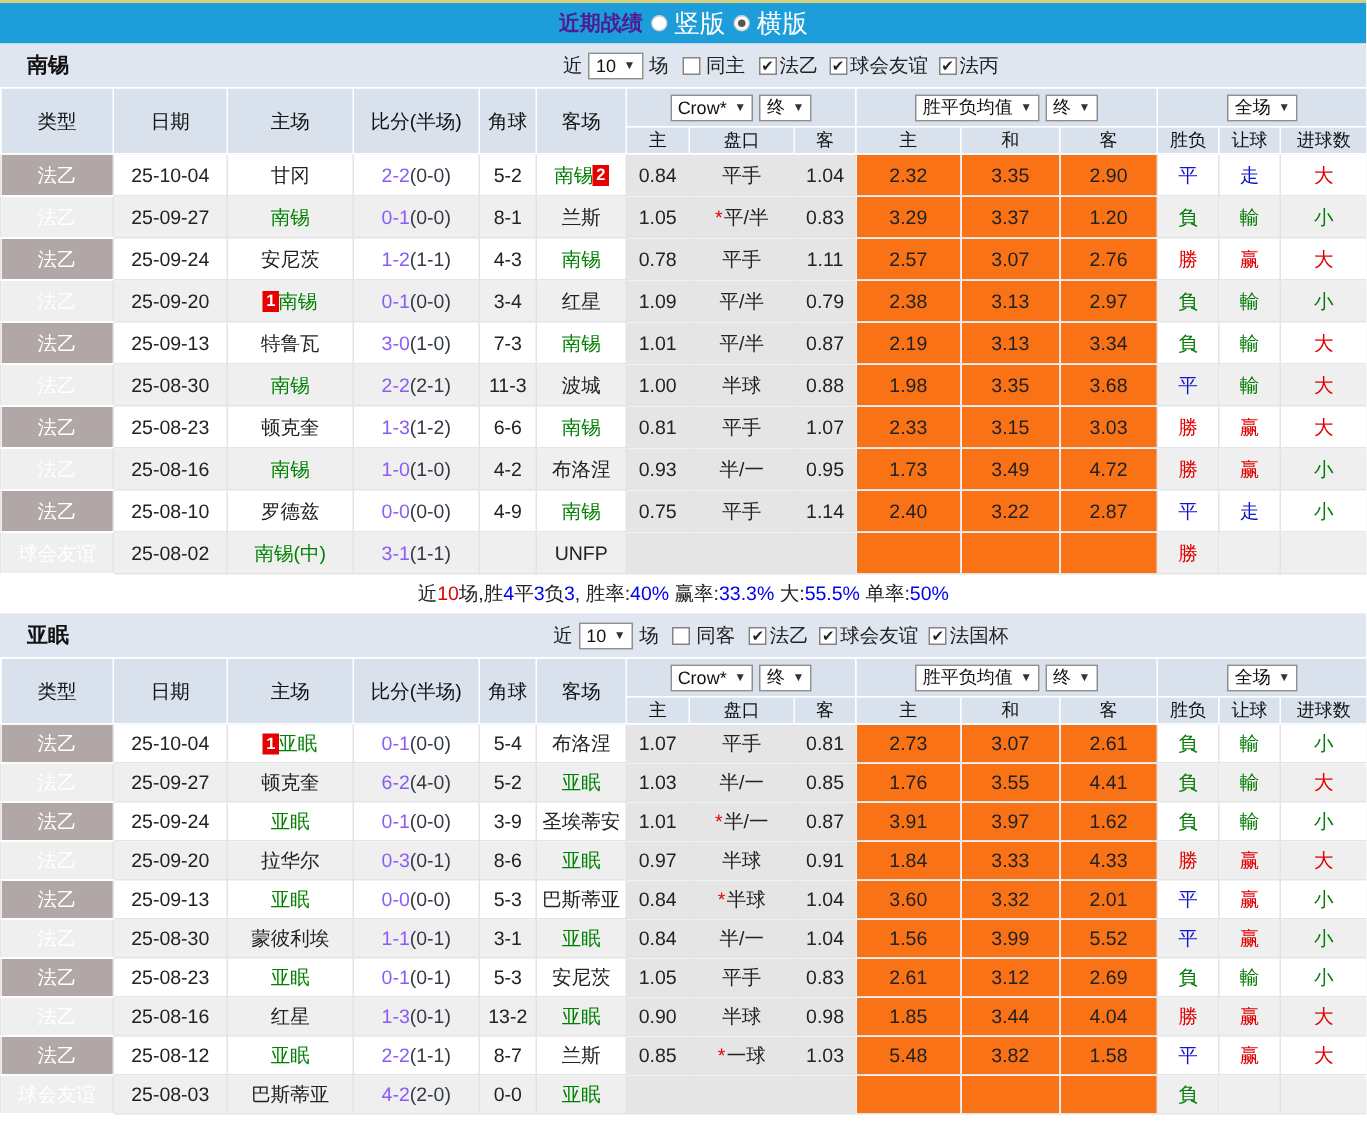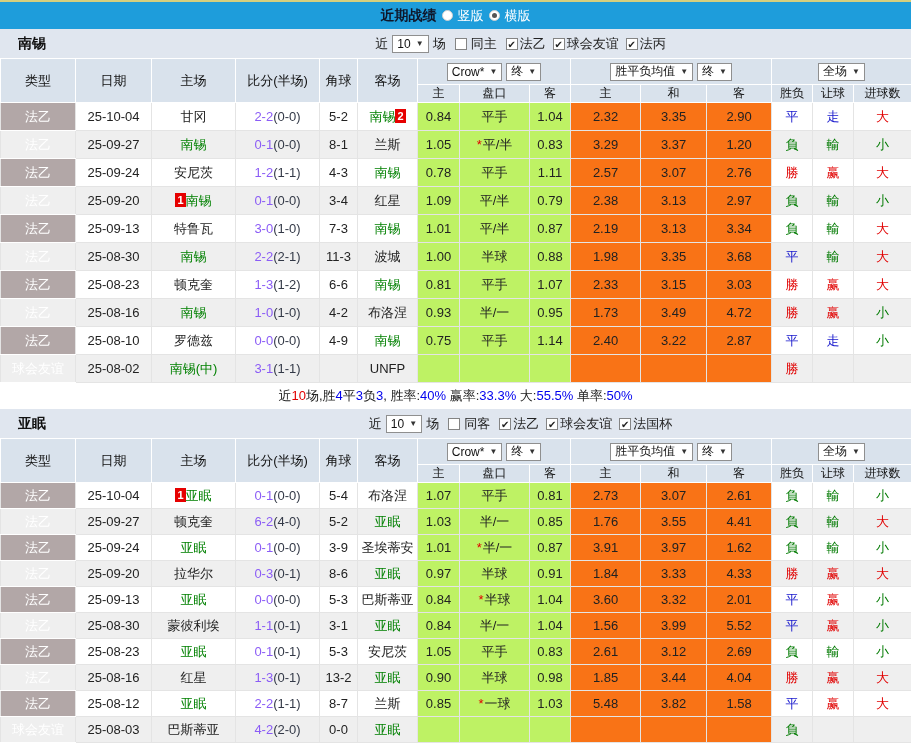--- a/index.html
+++ b/index.html
@@ -1,22 +1,22 @@
 <!DOCTYPE html>
 <html><head>
 <meta charset="utf-8">
 <style>
   * { box-sizing: border-box; }
   body { margin: 0; font-family: "Liberation Sans", "DejaVu Sans", sans-serif; background: #fff; }
   .page { width: 911px; height: 752px; overflow: hidden; background: #fff; border-top: 2px solid #D6CF7E; }
 
   
   .topbar { height: 27px; background: #1E9DDB; display: flex; align-items: center; justify-content: center; gap: 5px; }
-  .topbar .title { color: #0f172a; font-weight: bold; font-size: 14px; }
-  .topbar .rlabel { color: #fff; font-size: 13px; }
+  .topbar .title { color: #4c1d95; font-weight: bold; font-size: 14px; }
+  .topbar .rlabel { color: #fff; font-size: 17px; }
   .radio { width: 11px; height: 11px; border-radius: 50%; background: #fff; border: 1px solid #cfcfcf; display: inline-block; position: relative; }
   .radio.checked::after { content: ""; position: absolute; left: 2px; top: 2px; right: 2px; bottom: 2px; background: #555; border-radius: 50%; }
 
   
   .secbar { height: 29px; background: #E0E6EF; position: relative; font-size: 13px; }
   .secbar .team { position: absolute; left: 18px; top: 0; line-height: 29px; font-weight: bold; font-size: 14px; color: #111; }
   .secbar .controls { position: absolute; left: 130px; right: 0; top: 0; height: 29px; display: flex; align-items: center; justify-content: center; gap: 4px; color: #222; }
   .selectbox { display: inline-flex; align-items: center; gap: 5px; background: #fff; border: 1px solid #8f8f8f; height: 18px; padding: 0 4px; font-size: 12px; color: #111; cursor: default; }
   .selectbox .arrow { font-size: 8px; color: #333; }
   .checkbox { width: 12px; height: 12px; border: 1px solid #848484; background: #fff; display: inline-block; font-size: 10px; line-height: 11px; text-align: center; color: #222; margin-left: 5px; }
@@ -27,21 +27,21 @@
   table { border-collapse: collapse; table-layout: fixed; width: 911px; }
   thead th { background: #D9E2EC; border: 1px solid #fff; font-weight: normal; color: #111; padding: 0; }
   tr.group-row th { height: 26px; font-size: 13px; }
   tr.sub-row th { height: 17px; font-size: 12px; }
   .hsel { display: inline-flex; gap: 4px; align-items: center; justify-content: center; }
   tbody td { border: 1px solid #E4E4E4; text-align: center; height: 28px; padding: 0; font-size: 13px; color: #222; background: #fff; overflow: hidden; white-space: nowrap; }
   table.compact tbody td { height: 26px; }
   tr.alt td { background: #EFEFEF; }
   td.type-league { background: #B2A7A7; color: #fff; border-color: #fff #E4E4E4; }
   td.type-friendly { background: #12A8A2; color: #fff; border-color: #fff #E4E4E4; }
-  tbody td.cream { background: #bef264; }
+  tbody td.cream { background: #e5e5e5; }
   tbody td.euro { background: #f97316; }
   .score { color: #8b5cf6; }
   .half { color: #333947; }
   .tg { color: #008000; }
   .badge { display: inline-block; background: #E60000; color: #fff; font-size: 11px; font-weight: bold; line-height: 14px; padding: 0 2px; vertical-align: 1px; }
   .star { color: #E10000; margin-right: 1px; }
   .c-red { color: #E10000; }
   .c-green { color: #007A00; }
   .c-blue { color: #1414CC; }
 

